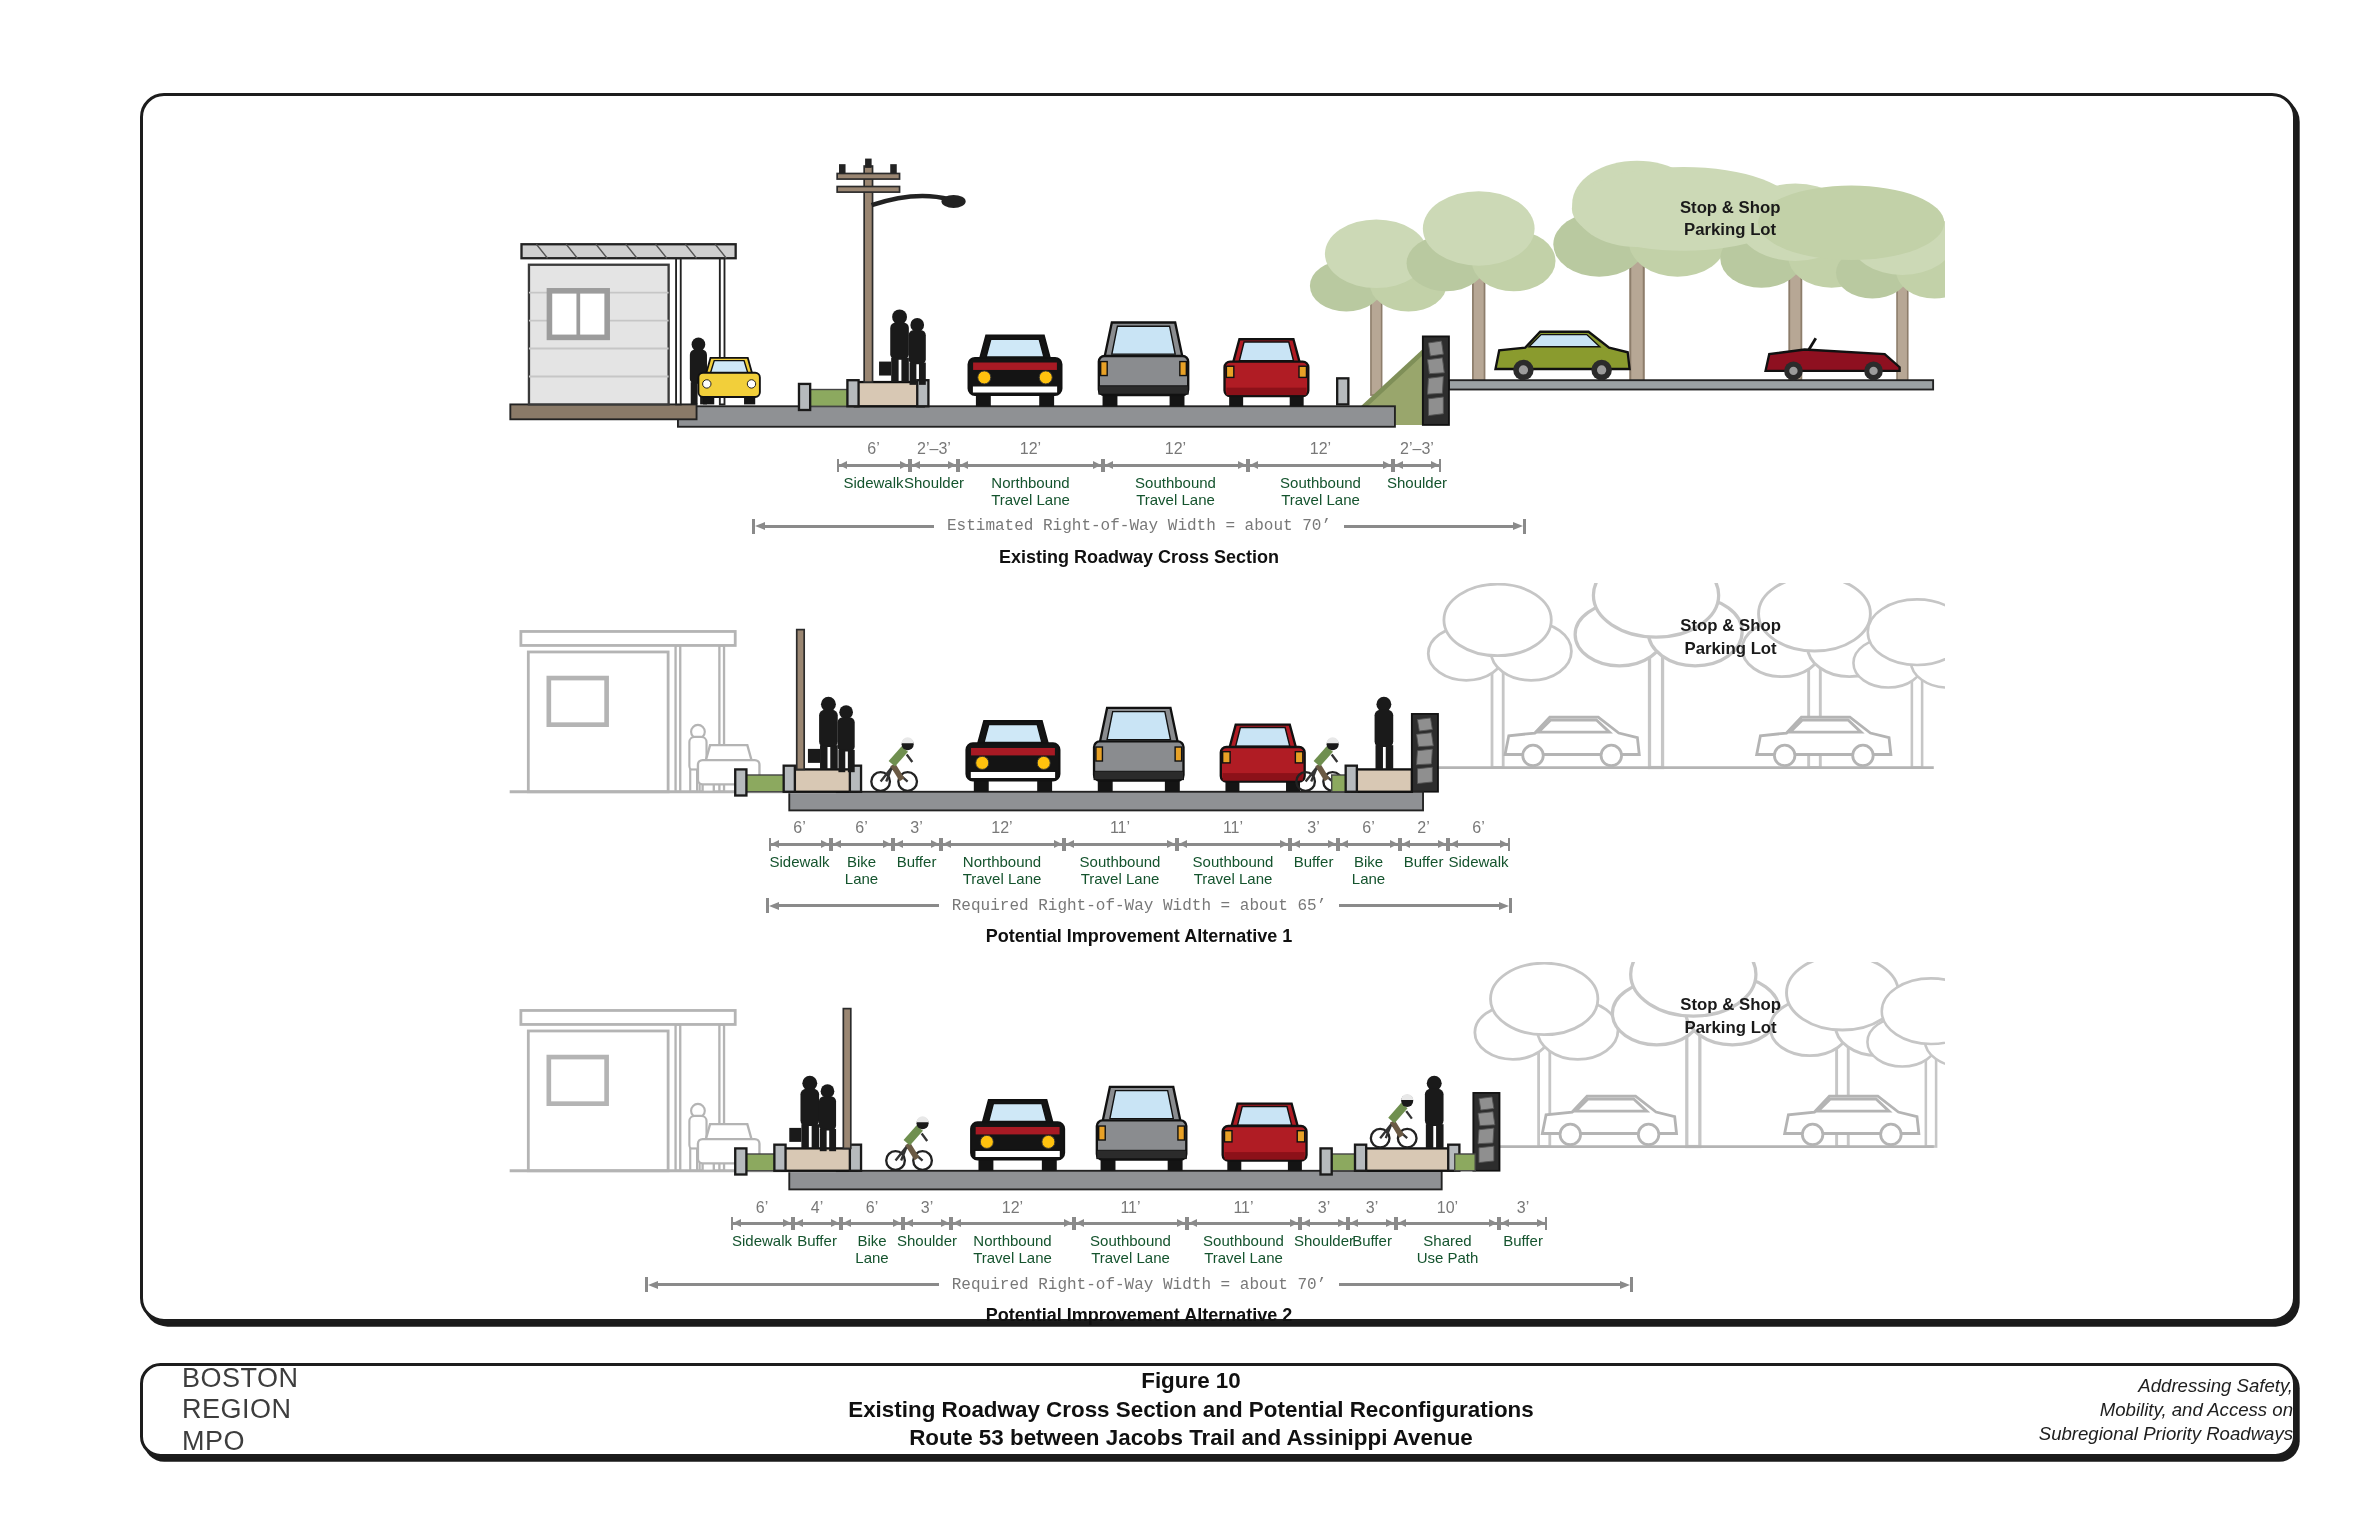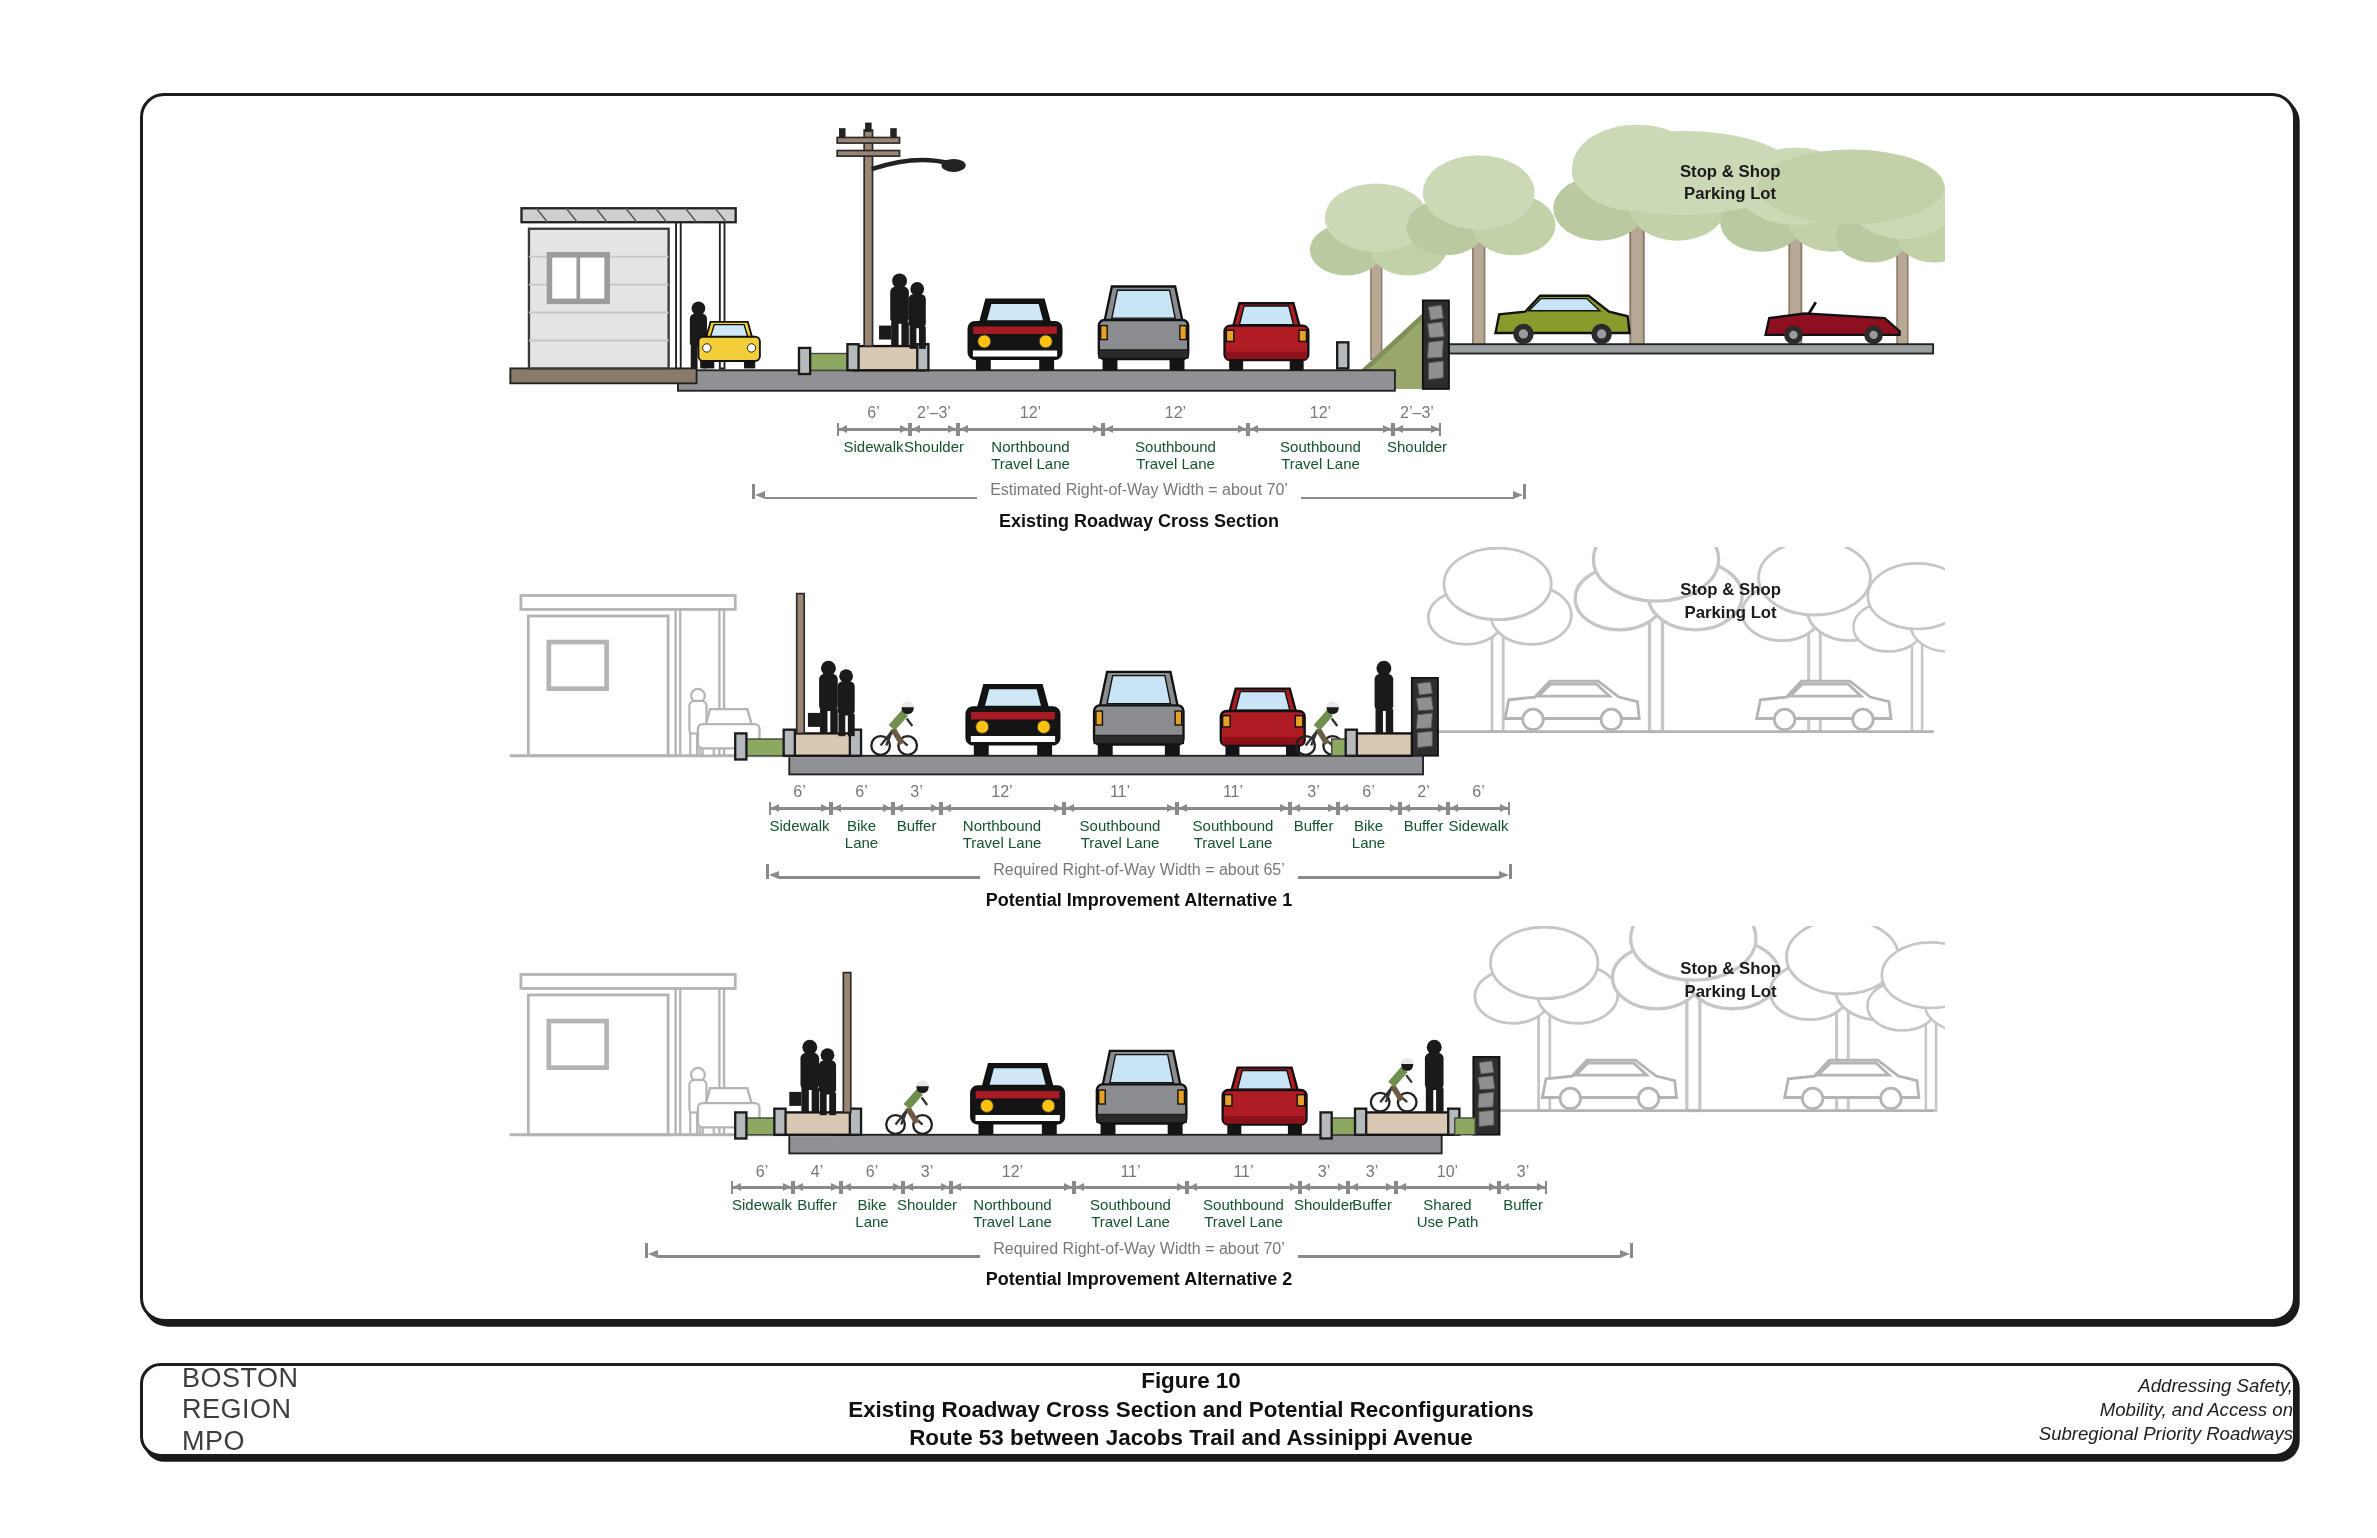--- a/index.html
+++ b/index.html
@@ -1,32 +1,32 @@
 <!DOCTYPE html>
 <html style="font-size:15px"><head>
 <meta charset="utf-8">
 <style>
   html,body{margin:0;padding:0;background:#fff;}
   body{width:2377px;height:1538px;position:relative;font-family:"Liberation Sans",sans-serif;overflow:hidden;}
   .figure-box{position:absolute;left:140px;top:93px;width:2150px;height:1223px;border:3.7px solid #1c1c1c;border-radius:24px;background:#fff;box-shadow:3.7px 4.7px 0 #1a1a1a;}
-  .figure-inner{padding-top:20.5px;}
+  .figure-inner{padding-top:20.5px;margin-top:36px;}
   .section{display:flex;flex-direction:column;align-items:center;}
   .scene{display:block;margin:0 auto;}
   .annot{display:flex;flex-direction:column;align-items:center;transform:translateX(-79px);width:100%;}
   .dim-row{display:flex;justify-content:center;align-items:flex-start;margin-top:3.7px;}
   .seg{display:flex;flex-direction:column;align-items:center;flex:none;}
   .seg-value{font-size:16px;color:#787878;height:18.6px;line-height:18.6px;white-space:nowrap;}
   .seg-arrow{position:relative;height:13px;width:100%;border-left:2.3px solid #8a8a8a;border-right:2.3px solid #8a8a8a;box-sizing:border-box;}
   .seg-arrow .ln{position:absolute;left:0;right:0;top:5.1px;height:2.8px;background:#8a8a8a;}
   .seg-arrow .ah{position:absolute;top:1.9px;width:0;height:0;border-top:4.7px solid transparent;border-bottom:4.7px solid transparent;}
   .seg-arrow .ah.l{left:0;border-right:8.4px solid #8a8a8a;}
   .seg-arrow .ah.r{right:0;border-left:8.4px solid #8a8a8a;}
   .seg-label{font-size:15px;color:#14532d;text-align:center;line-height:1.15;margin-top:1.9px;}
   .seg-label span{display:block;white-space:nowrap;}
-  .row-arrow{display:flex;align-items:flex-end;margin:9.3px 0 0 0;}
+  .row-arrow{display:flex;align-items:center;margin:9.3px 0 0 0;font-family:Liberation Mono, monospace;}
   .ra-tick{width:2.8px;height:15px;background:#8a8a8a;flex:none;}
   .ra-head{width:0;height:0;border-top:4.7px solid transparent;border-bottom:4.7px solid transparent;flex:none;}
   .ra-head.l{border-right:10.3px solid #8a8a8a;}
   .ra-head.r{border-left:10.3px solid #8a8a8a;}
   .ra-line{flex:1;height:2.8px;background:#8a8a8a;}
   .ra-text{padding:0 13px;color:#787878;font-size:16px;white-space:nowrap;}
   .sec-title{font-weight:bold;font-size:18px;color:#101010;text-align:center;margin-top:11.2px;}
   .footer-box{position:absolute;left:140px;top:1363px;width:2150px;height:88px;border:3.7px solid #1c1c1c;border-radius:20.5px;background:#fff;box-shadow:3.7px 4.7px 0 #1a1a1a;display:flex;align-items:center;}
   .footer-left{width:308px;padding-left:39px;font-size:27px;color:#3d3d3d;line-height:1.16;letter-spacing:0.5px;}
   .footer-center{flex:1;text-align:center;font-size:22.4px;font-weight:bold;color:#101010;line-height:1.28;}

